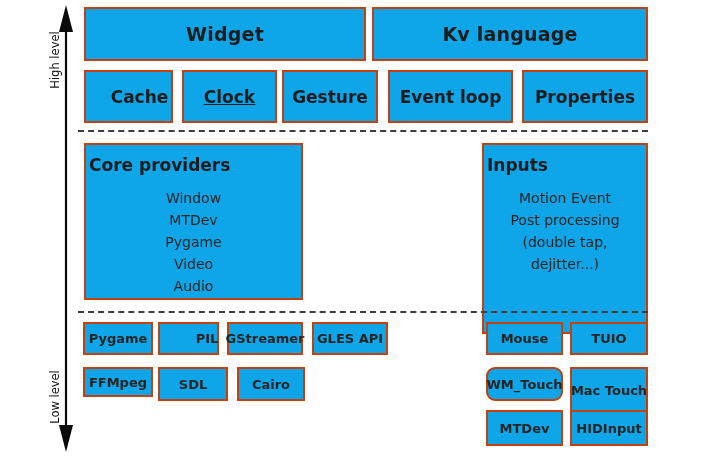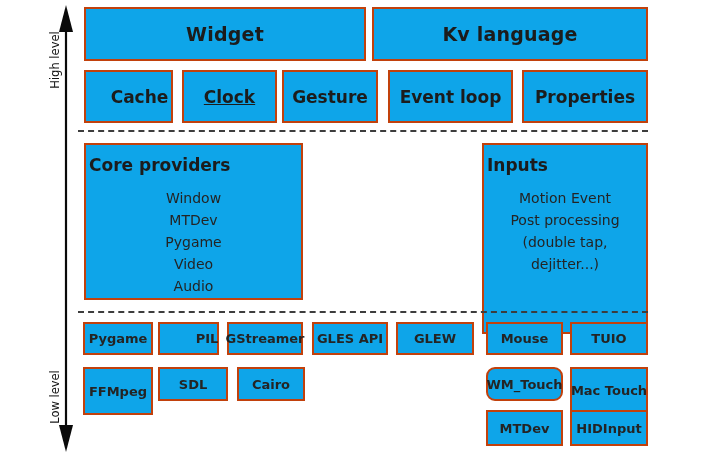--- a/index.html
+++ b/index.html
@@ -69,25 +69,24 @@
     <div class="section-item">(double tap,</div>
     <div class="section-item">dejitter...)</div>
   </div>
 
   <div class="dashed" style="top:311px;"></div>
 
   <div class="box small" style="left:83px;top:322px;width:70px;height:33px;">Pygame</div>
   <div class="box small" style="left:158px;top:322px;width:61px;height:33px;padding-left:37px;">PIL</div>
   <div class="box small" style="left:227px;top:322px;width:76px;height:33px;text-align:right;">GStreamer</div>
   <div class="box small" style="left:312px;top:322px;width:76px;height:33px;">GLES API</div>
-  <div class="box small" style="left:396px;top:322px;width:78px;height:33px;">GLEW</div>
   <div class="box small" style="left:486px;top:322px;width:77px;height:33px;">Mouse</div>
   <div class="box small" style="left:570px;top:322px;width:78px;height:33px;">TUIO</div>
 
-  <div class="box small" style="left:83px;top:367px;width:70px;height:48px;">FFMpeg</div>
+  <div class="box small" style="left:83px;top:367px;width:70px;height:30px;">FFMpeg</div>
   <div class="box small" style="left:158px;top:367px;width:70px;height:34px;">SDL</div>
   <div class="box small" style="left:237px;top:367px;width:68px;height:34px;">Cairo</div>
   <div class="box small" style="left:486px;top:367px;width:77px;height:34px;border-radius:9px;">WM_Touch</div>
   <div class="box small" style="left:570px;top:367px;width:78px;height:46px;">Mac Touch</div>
 
   <div class="box small" style="left:486px;top:410px;width:77px;height:36px;">MTDev</div>
   <div class="box small" style="left:570px;top:410px;width:78px;height:36px;">HIDInput</div>
 
 </div>
 

